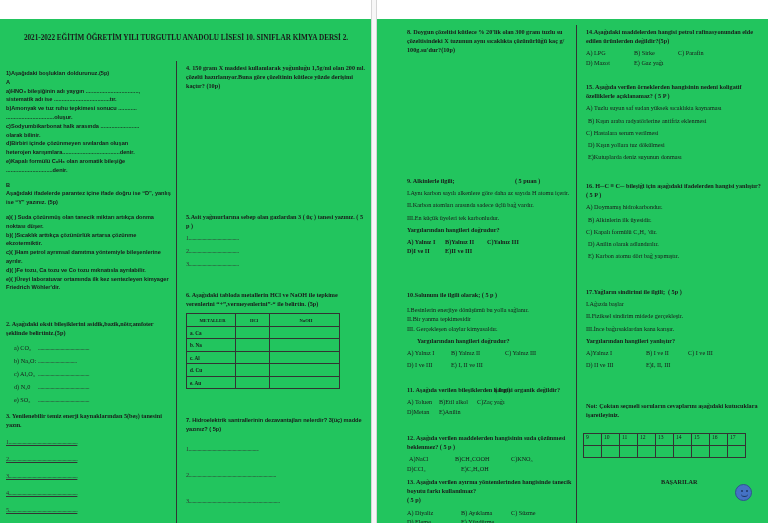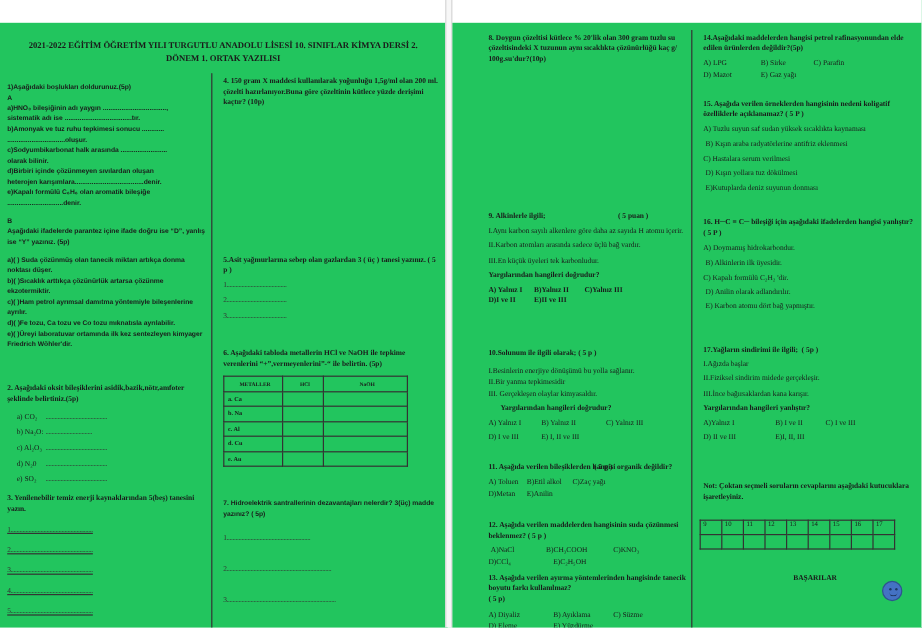--- a/index.html
+++ b/index.html
@@ -45,21 +45,20 @@
     background: #4472c4; border: 1px solid #2f528f; }
   .smiley .eye { position: absolute; top: 5px; width: 2px; height: 2px; background: #1f3864; border-radius: 50%; }
   .smiley .mouth { position: absolute; left: 5px; top: 8px; width: 7px; height: 4px; border-bottom: 1px solid #1f3864; border-radius: 0 0 4px 4px; }
 </style>
 </head>
 <body>
 
 <div id="page1" class="page">
   <div class="title">
     <span class="line">2021-2022 EĞİTİM ÖĞRETİM YILI TURGUTLU ANADOLU LİSESİ 10. SINIFLAR   KİMYA DERSİ 2.</span>
-    <span class="line">DÖNEM 1.  ORTAK YAZILISI</span>
   </div>
 
   <div class="col-divider" style="left:176px; top:42px; height:470px;"></div>
 
   <div class="blk sans" style="left:6px; top:50px; width:166px;">
     <span class="line b">1)Aşağıdaki boşlukları doldurunuz.(5p)</span>
     <span class="line b">A</span>
     <span class="line b">a)HNO₃ bileşiğinin adı yaygın ..................................,</span>
     <span class="line b">sistematik adı ise ....................................tır.</span>
     <span class="line b">b)Amonyak ve tuz ruhu tepkimesi sonucu ............</span>

